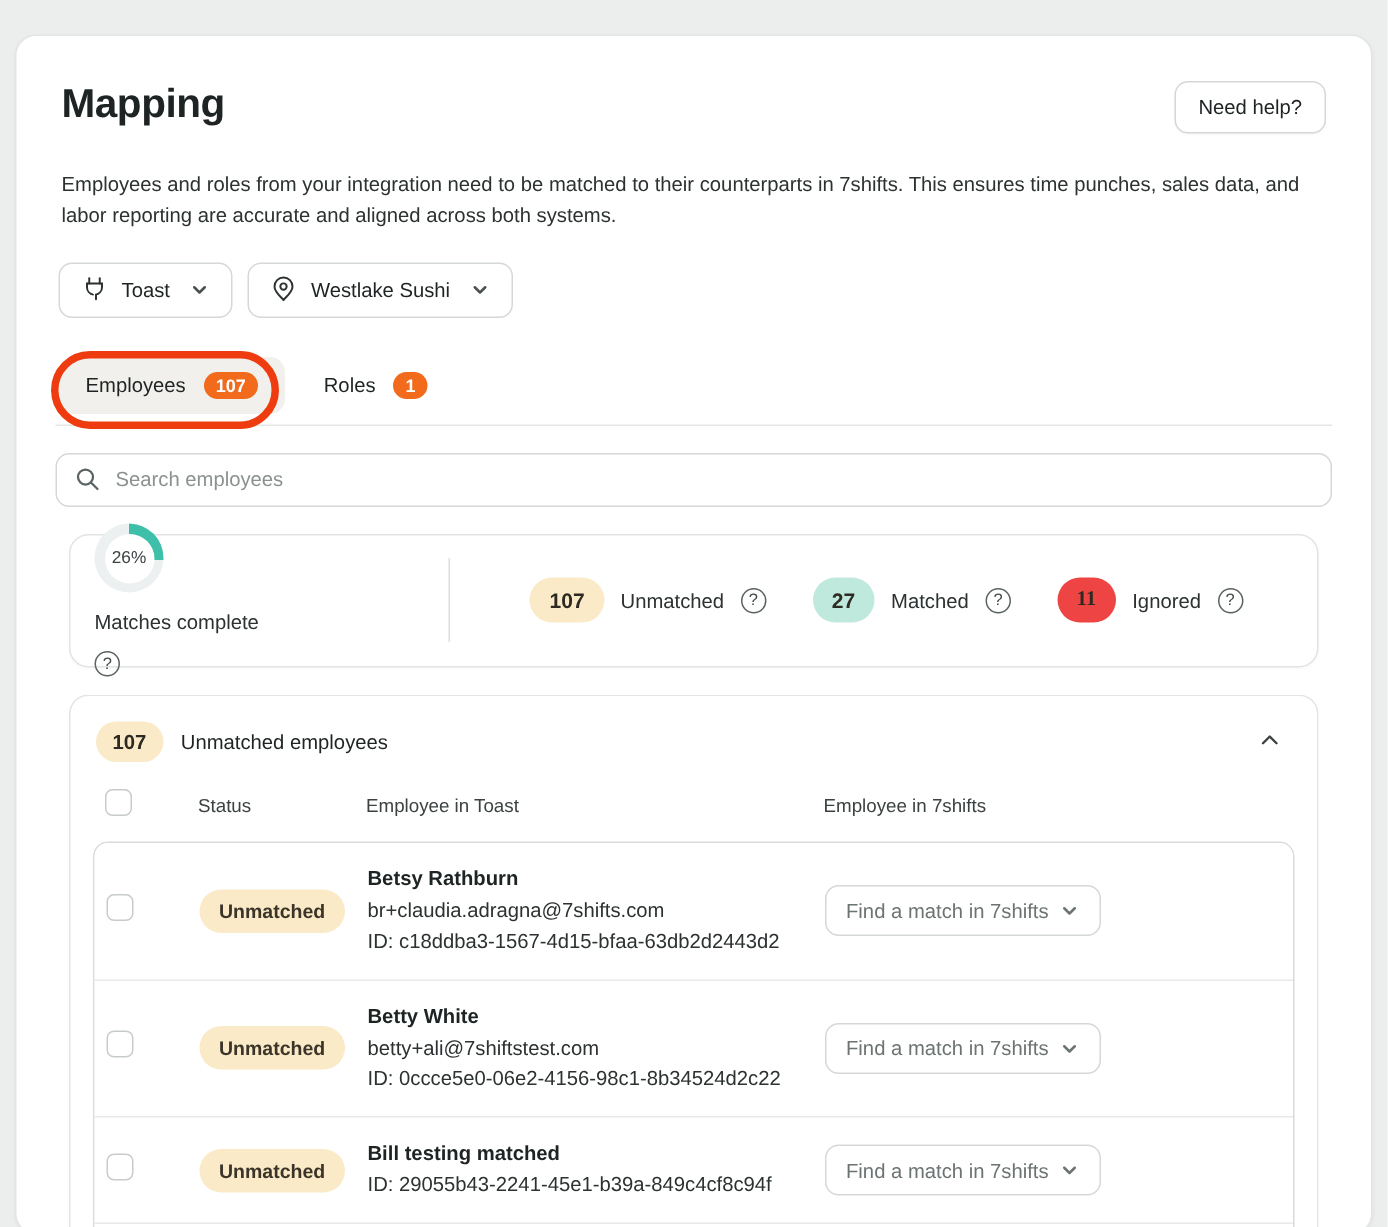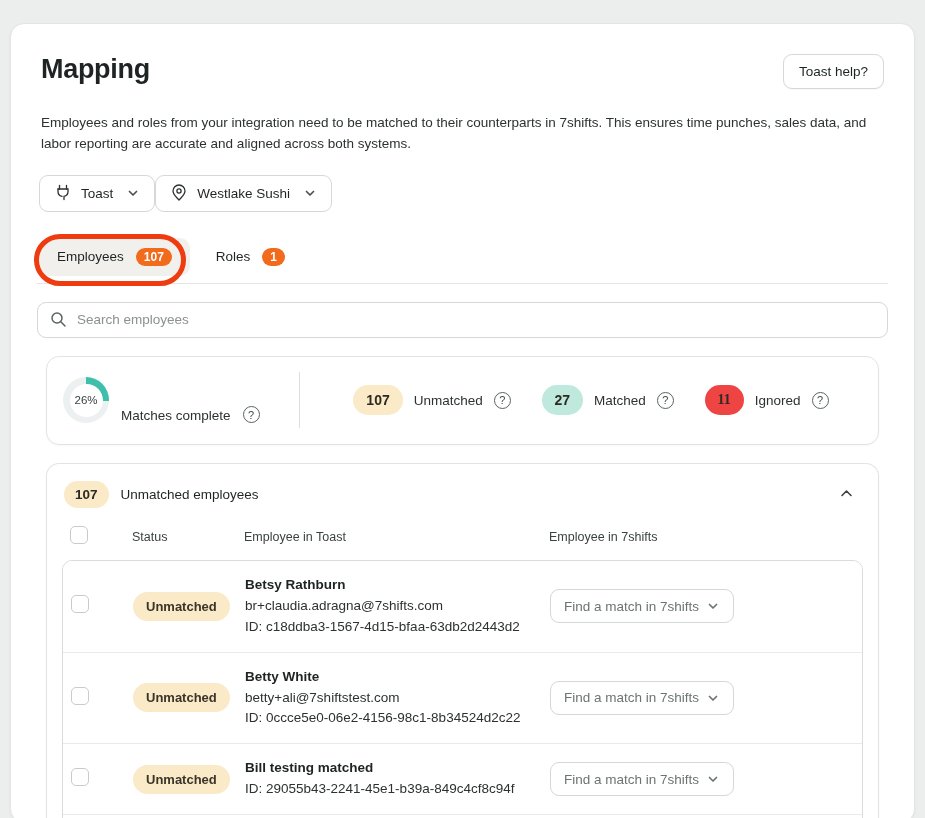--- a/index.html
+++ b/index.html
@@ -28,21 +28,21 @@
   .need-help-btn {
     background: #ffffff; border: 1px solid #d5d8d8; border-radius: 9px;
     padding: 9px 15px; font-size: 13.5px; font-weight: 500; color: #1e2323;
     font-family: inherit; cursor: pointer; box-shadow: 0 1px 1px rgba(0,0,0,0.03);
   }
   .description {
     margin: 24px 4px 0 4px; font-size: 13.5px; line-height: 1.55; color: #2c3131;
     max-width: 872px;
   }
   
-  .filter-row { display: flex; margin: 20px 0 0 2px; }
+  .filter-row { display: flex; gap: 10px; margin: 20px 0 0 2px; }
   .filter-btn {
     display: inline-flex; align-items: center; gap: 9px;
     background: #fff; border: 1px solid #d5d8d8; border-radius: 9px;
     height: 37px; padding: 0 14px; font-size: 13.5px; color: #1e2323;
     font-family: inherit; cursor: pointer;
   }
   .filter-btn .lbl { padding-right: 4px; }
   .icon-svg { display: inline-flex; align-items: center; }
   
   .tabs-row { position: relative; margin-top: 20px; padding: 0 2px; border-bottom: 1px solid #e4e6e6; display: flex; align-items: flex-end; gap: 8px; height: 52px; }
@@ -70,21 +70,21 @@
     border: none; outline: none; flex: 1; font-size: 13.5px; color: #1e2323;
     font-family: inherit; background: transparent;
   }
   .search-row input::placeholder { color: #8b9191; }
   
   .summary-card {
     margin: 18px 9px 0 9px; border: 1px solid #e2e4e4; border-radius: 13px;
     height: 89px; display: flex; align-items: center; background: #fff;
     box-shadow: 0 1px 2px rgba(0,0,0,0.03);
   }
-  .progress-item { display: flex; align-items: flex-end; gap: 12px; padding-left: 16px; width: 252px; }
+  .progress-item { display: flex; align-items: flex-start; gap: 12px; padding-left: 16px; width: 252px; flex-direction: column; }
   .ring {
     width: 46px; height: 46px; border-radius: 50%;
     background: conic-gradient(#3ebfa9 0 26%, #edf0f0 26% 100%);
     display: flex; align-items: center; justify-content: center; flex: none;
   }
   .ring-inner {
     width: 33px; height: 33px; border-radius: 50%; background: #fff;
     display: flex; align-items: center; justify-content: center;
     font-size: 11.5px; color: #3c4242;
   }
@@ -138,21 +138,21 @@
     font-family: inherit; cursor: pointer;
   }
 </style>
 </head>
 <body>
 
 <div class="page-card">
 
   <div class="header-row">
     <h1 class="page-title">Mapping</h1>
-    <button class="need-help-btn">Toast help?</button>
+    <button class="need-help-btn">Need help?</button>
   </div>
 
   <p class="description">Employees and roles from your integration need to be matched to their counterparts in 7shifts. This ensures time punches, sales data, and labor reporting are accurate and aligned across both systems.</p>
 
   <div class="filter-row">
     <button class="filter-btn">
       <span class="icon-svg">
         <svg width="18" height="18" viewBox="0 0 18 18" fill="none" stroke="#2c3131" stroke-width="1.3" stroke-linecap="round">
           <path d="M5.5 1.5 V5"></path>
             <path d="M12.5 1.5 V5"></path>

